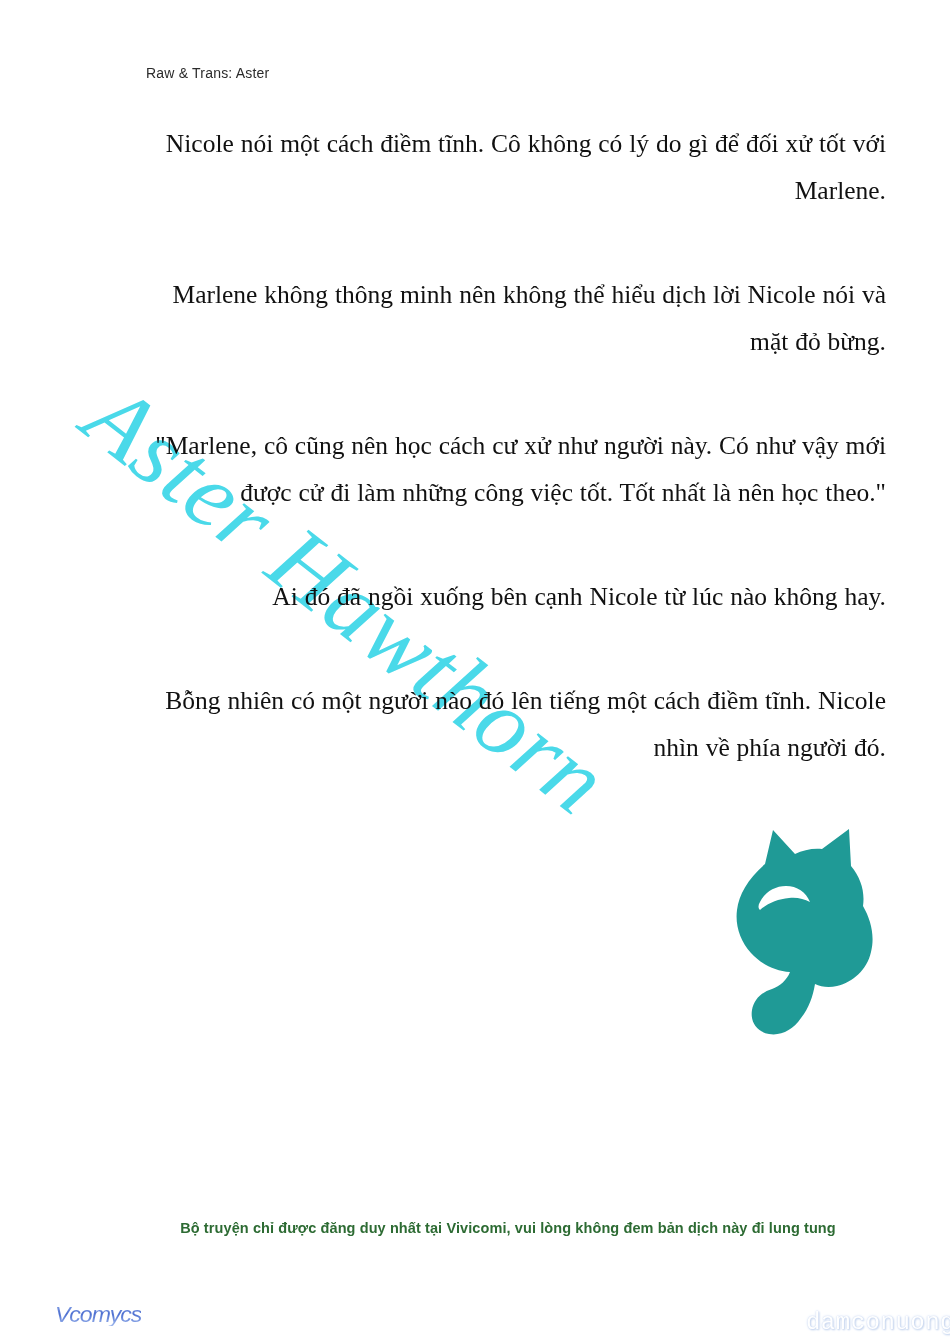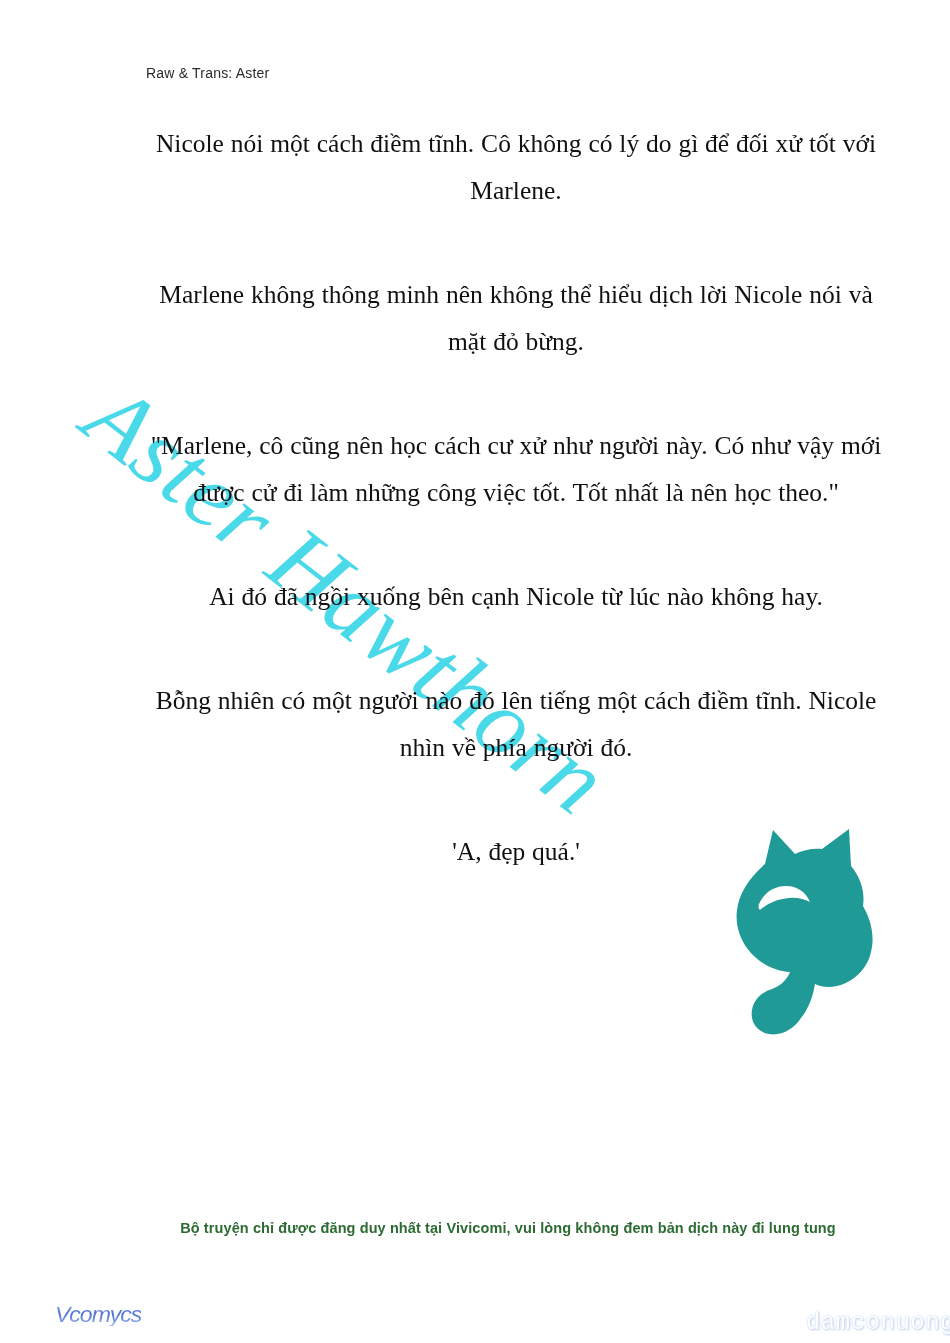--- a/index.html
+++ b/index.html
@@ -44,21 +44,21 @@
     top: 108px;
     width: 740px;
     z-index: 4;
   }
   .para {
     font-family: "Liberation Serif", "DejaVu Serif", serif;
     font-size: 25.5px;
     line-height: 47px;
     color: #111111;
     margin: 0 0 57px 0;
-    text-align: center;
+    text-align: right;
     word-spacing: 0.5px;
   }
   .para:last-child { margin-bottom: 0; }
 
   
   .watermark {
     position: absolute;
     left: 95px;
     top: 355px;
     width: 820px;
@@ -193,21 +193,20 @@
         Z"></path>
     </svg>
   </div>
 
   <div class="body-column">
     <p class="para">Nicole nói một cách điềm tĩnh. Cô không có lý do gì để đối xử tốt với Marlene.</p>
     <p class="para">Marlene không thông minh nên không thể hiểu dịch lời Nicole nói và mặt đỏ bừng.</p>
     <p class="para">"Marlene, cô cũng nên học cách cư xử như người này. Có như vậy mới được cử đi làm những công việc tốt. Tốt nhất là nên học theo."</p>
     <p class="para">Ai đó đã ngồi xuống bên cạnh Nicole từ lúc nào không hay.</p>
     <p class="para">Bỗng nhiên có một người nào đó lên tiếng một cách điềm tĩnh. Nicole nhìn về phía người đó.</p>
-    <p class="para">'A, đẹp quá.'</p>
   </div>
 
   <div class="footer-notice">
     <div class="footer-line">Bộ truyện chỉ được đăng duy nhất tại Vivicomi, vui lòng không đem bản dịch này đi lung tung</div>
   </div>
 
   <div class="vcomycs-logo">
     <span class="vc-text">Vcomycs</span>
   </div>
 

